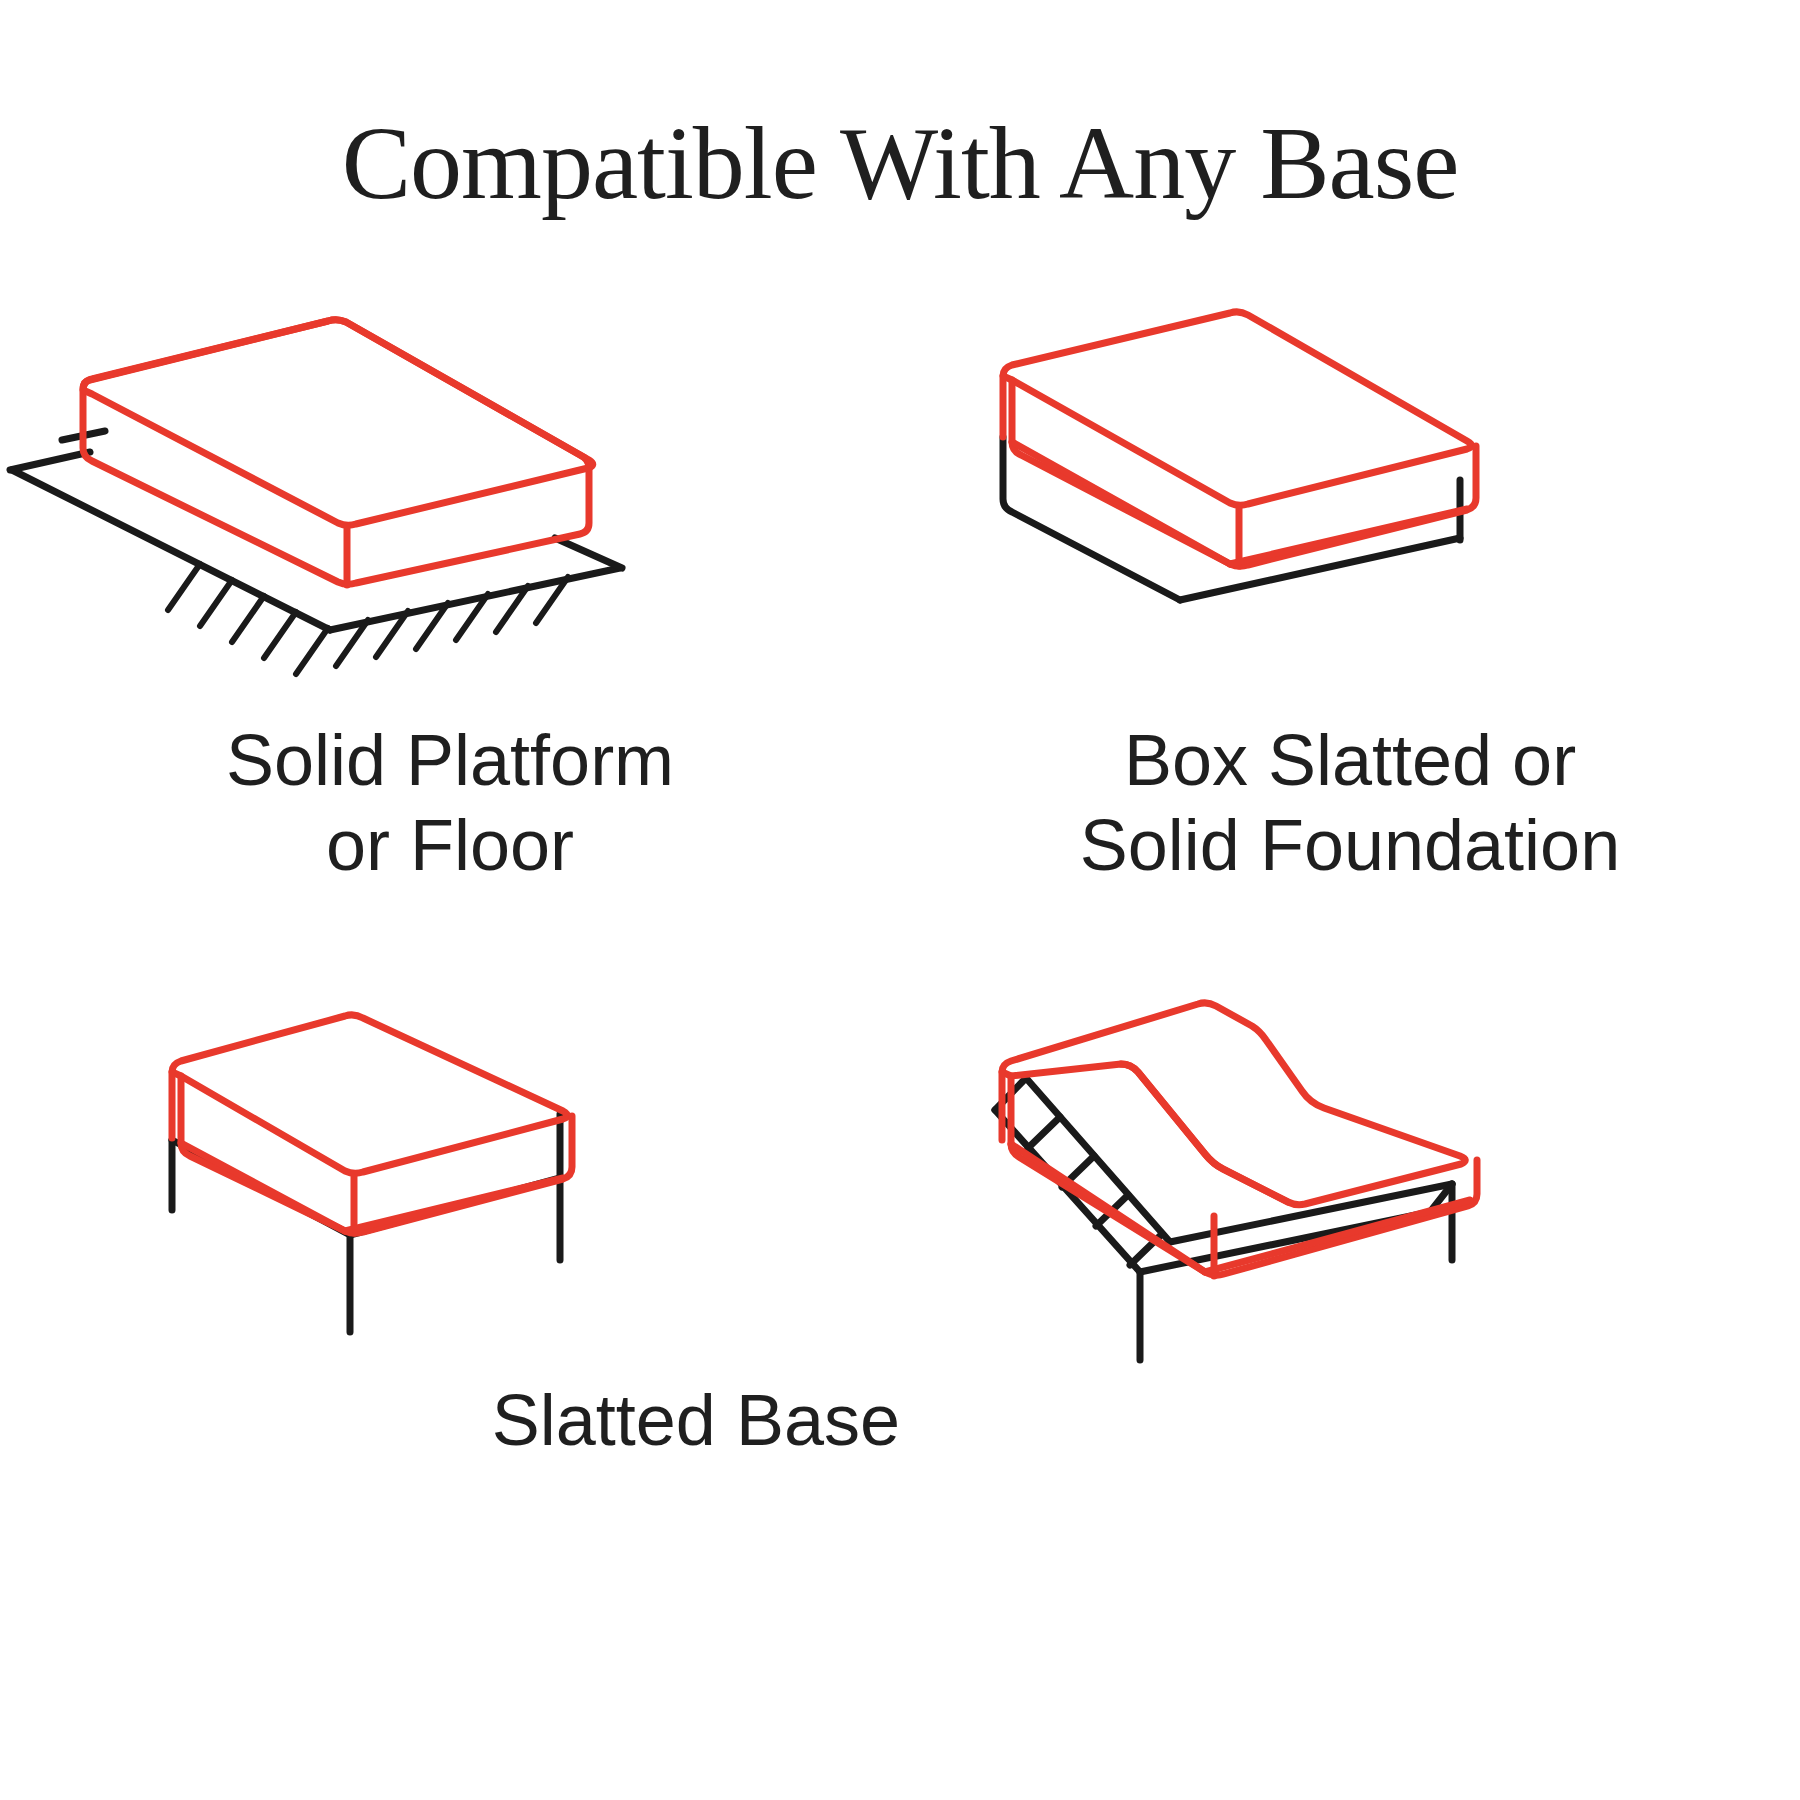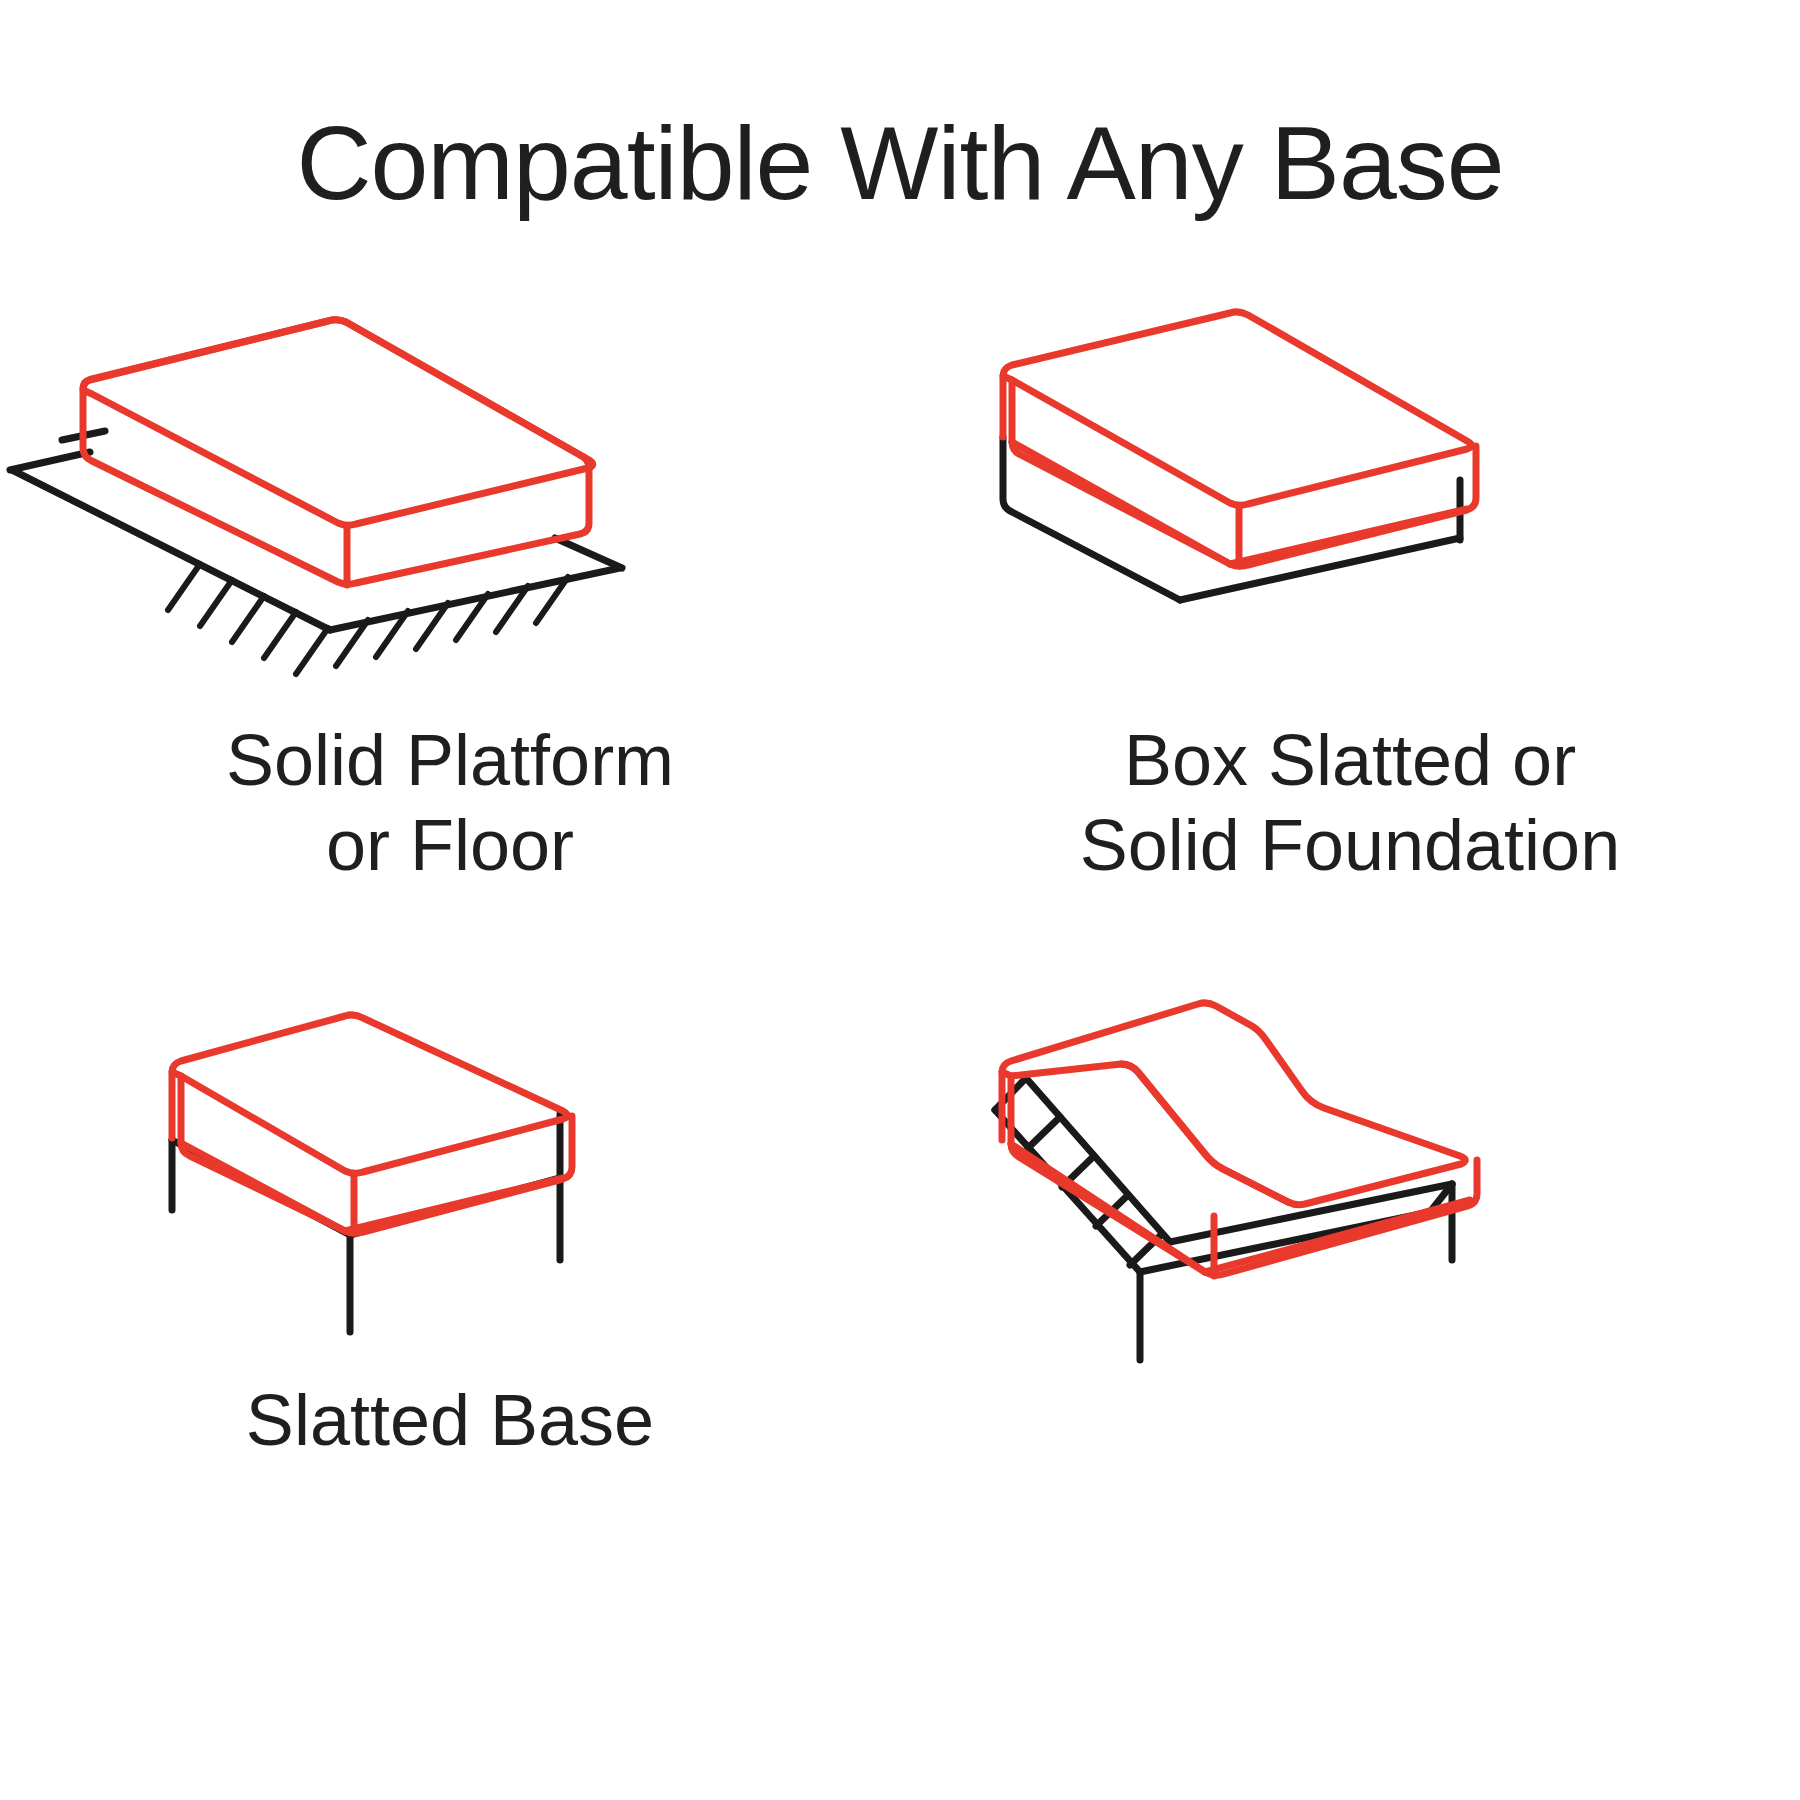--- a/index.html
+++ b/index.html
@@ -28,20 +28,21 @@
     left: 0;
     top: 108px;
     width: 1800px;
     text-align: center;
     font-size: 104px;
     font-weight: 400;
     letter-spacing: -1px;
     line-height: 1.06;
     color: #1f1f1f;
     white-space: nowrap;
+    font-family: Liberation Serif, serif;
   }
 
   
   .cell {
     position: absolute;
     width: 900px;
     height: 660px;
   }
   #cell-1 { left: 0px;   top: 300px; padding-left: 12px; }
   #cell-2 { left: 900px; top: 300px; }
@@ -67,21 +68,21 @@
     width: 900px;
     text-align: center;
     font-size: 72px;
     font-weight: 400;
     line-height: 1.18;
     color: #1f1f1f;
     white-space: pre-line;
   }
   #caption-1 { top: 418px; }
   #caption-2 { top: 418px; }
-  #caption-3 { top: 418px; }
+  #caption-3 { top: 418px; text-align: right; }
   #caption-4 { top: 418px; }
 
   
   .stroke-red   { fill: none; stroke: #e8392c; stroke-width: 7; stroke-linecap: round; stroke-linejoin: round; }
   .stroke-black { fill: none; stroke: #1a1a1a; stroke-width: 7; stroke-linecap: round; stroke-linejoin: round; }
   .stroke-black-thin { fill: none; stroke: #1a1a1a; stroke-width: 6; stroke-linecap: round; stroke-linejoin: round; }
 </style>
 </head>
 <body>
 

